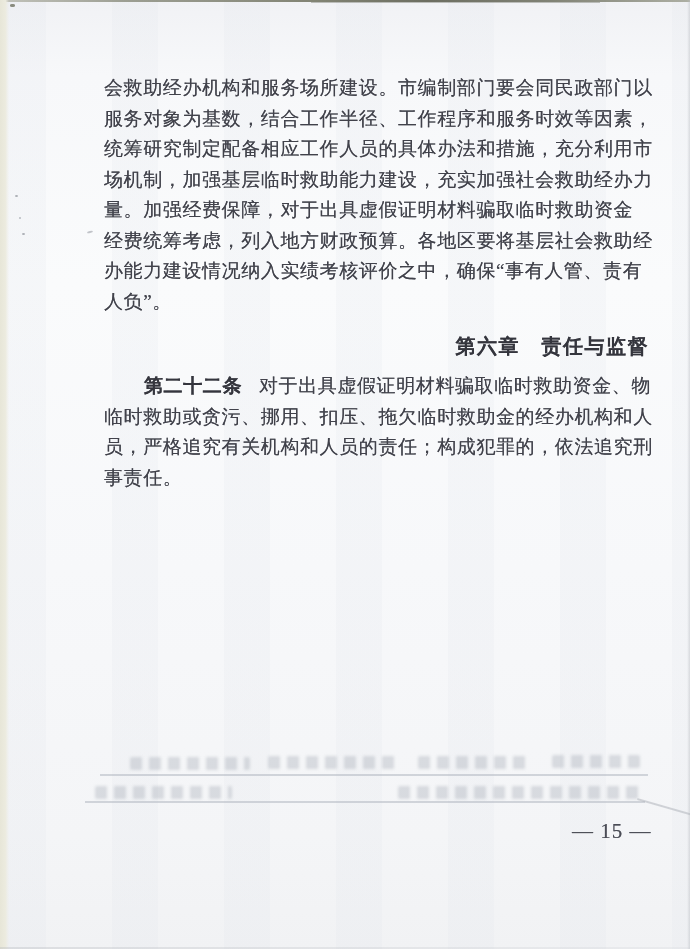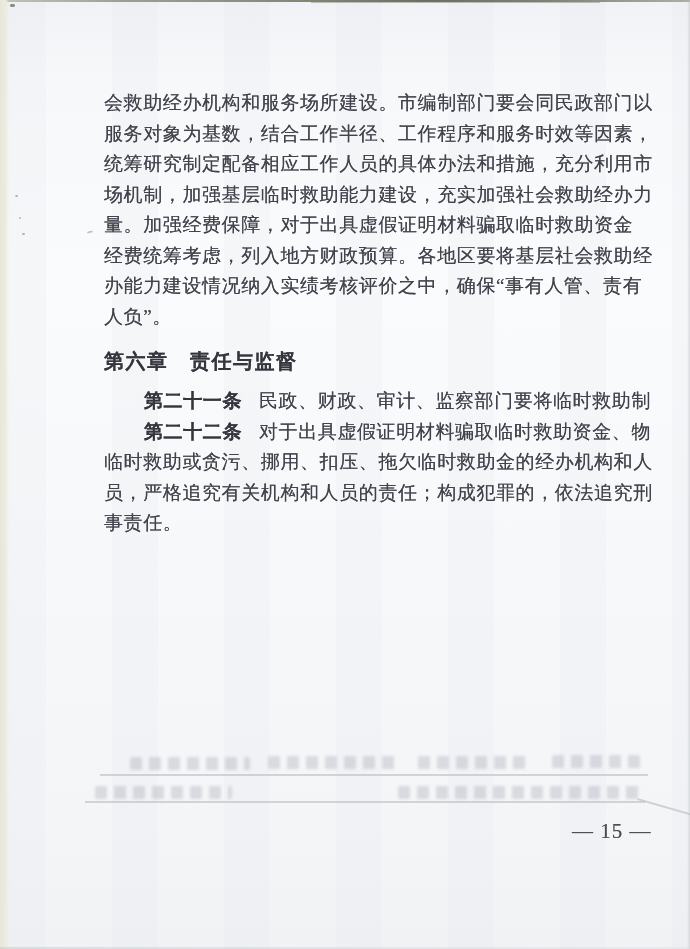--- a/index.html
+++ b/index.html
@@ -16,35 +16,35 @@
   .edge-top{position:absolute;top:0;left:0;width:100%;height:2px;opacity:.85;
     background:linear-gradient(90deg,#babbb1 0,#8e9082 18%,#70725f 45%,#565848 62%,#6e7060 80%,#a2a496 100%);}
   .edge-top::after{content:"";position:absolute;top:2px;left:45%;width:42%;height:1px;background:rgba(86,88,72,.4);}
   .edge-left{position:absolute;left:0;top:0;width:9px;height:100%;
     background:linear-gradient(90deg,#e7e6d8 0,#ecebdf 60%,rgba(236,235,223,0) 100%);}
   .edge-right{position:absolute;right:0;top:0;width:3px;height:100%;
     background:linear-gradient(270deg,rgba(188,191,196,.5),rgba(188,191,196,0));}
   .edge-bottom{position:absolute;bottom:0;left:0;width:100%;height:2px;
     background:linear-gradient(90deg,rgba(180,183,188,.35),rgba(202,205,210,.2));}
 
-  .content{position:absolute;left:104px;top:88px;width:545px;}
+  .content{position:absolute;left:104px;top:73px;width:545px;}
   .line{
     height:30.5px;line-height:30.5px;font-size:19px;letter-spacing:.6px;
     white-space:nowrap;color:#41424b;
     text-shadow:0 0 .4px rgba(63,64,74,.75);
   }
   .indent{padding-left:40px;}
   .term{
     font-weight:700;margin-right:17px;color:#34353d;
     font-family:"Liberation Sans","DejaVu Sans",sans-serif;
     text-shadow:0 0 .4px rgba(50,51,60,.8);
   }
   .heading{
     height:30px;line-height:30px;margin:14px 0 10px;
-    text-align:left;font-weight:700;font-size:20px;letter-spacing:1.5px;color:#34353d;
+    text-align:right;font-weight:700;font-size:20px;letter-spacing:1.5px;color:#34353d;
     font-family:"Liberation Sans","DejaVu Sans",sans-serif;
     text-shadow:0 0 .4px rgba(50,51,60,.8);
   }
   .page-number{
     position:absolute;left:572px;top:819px;
     font-size:21px;letter-spacing:1px;color:#4b4d56;white-space:nowrap;
     text-shadow:0 0 .4px rgba(70,72,82,.7);
   }
 
   
@@ -93,23 +93,20 @@
         <div class="line">场机制，加强基层临时救助能力建设，充实加强社会救助经办力</div>
         <div class="line">量。加强经费保障，对于出具虚假证明材料骗取临时救助资金</div>
         <div class="line">经费统筹考虑，列入地方财政预算。各地区要将基层社会救助经</div>
         <div class="line">办能力建设情况纳入实绩考核评价之中，确保“事有人管、责有</div>
         <div class="line">人负”。</div>
       </div>
 
     <div class="heading">第六章　责任与监督</div>
 
     <div class="article">
-      <div class="line indent">
-        <span class="term">第二十一条</span><span>民政、财政、审计、监察部门要将临时救助制</span>
-      </div>
     </div>
 
     <div class="article">
       <div class="line indent">
         <span class="term">第二十二条</span><span>对于出具虚假证明材料骗取临时救助资金、物</span>
       </div>
     </div>
 
     <div class="article">
       <div>

